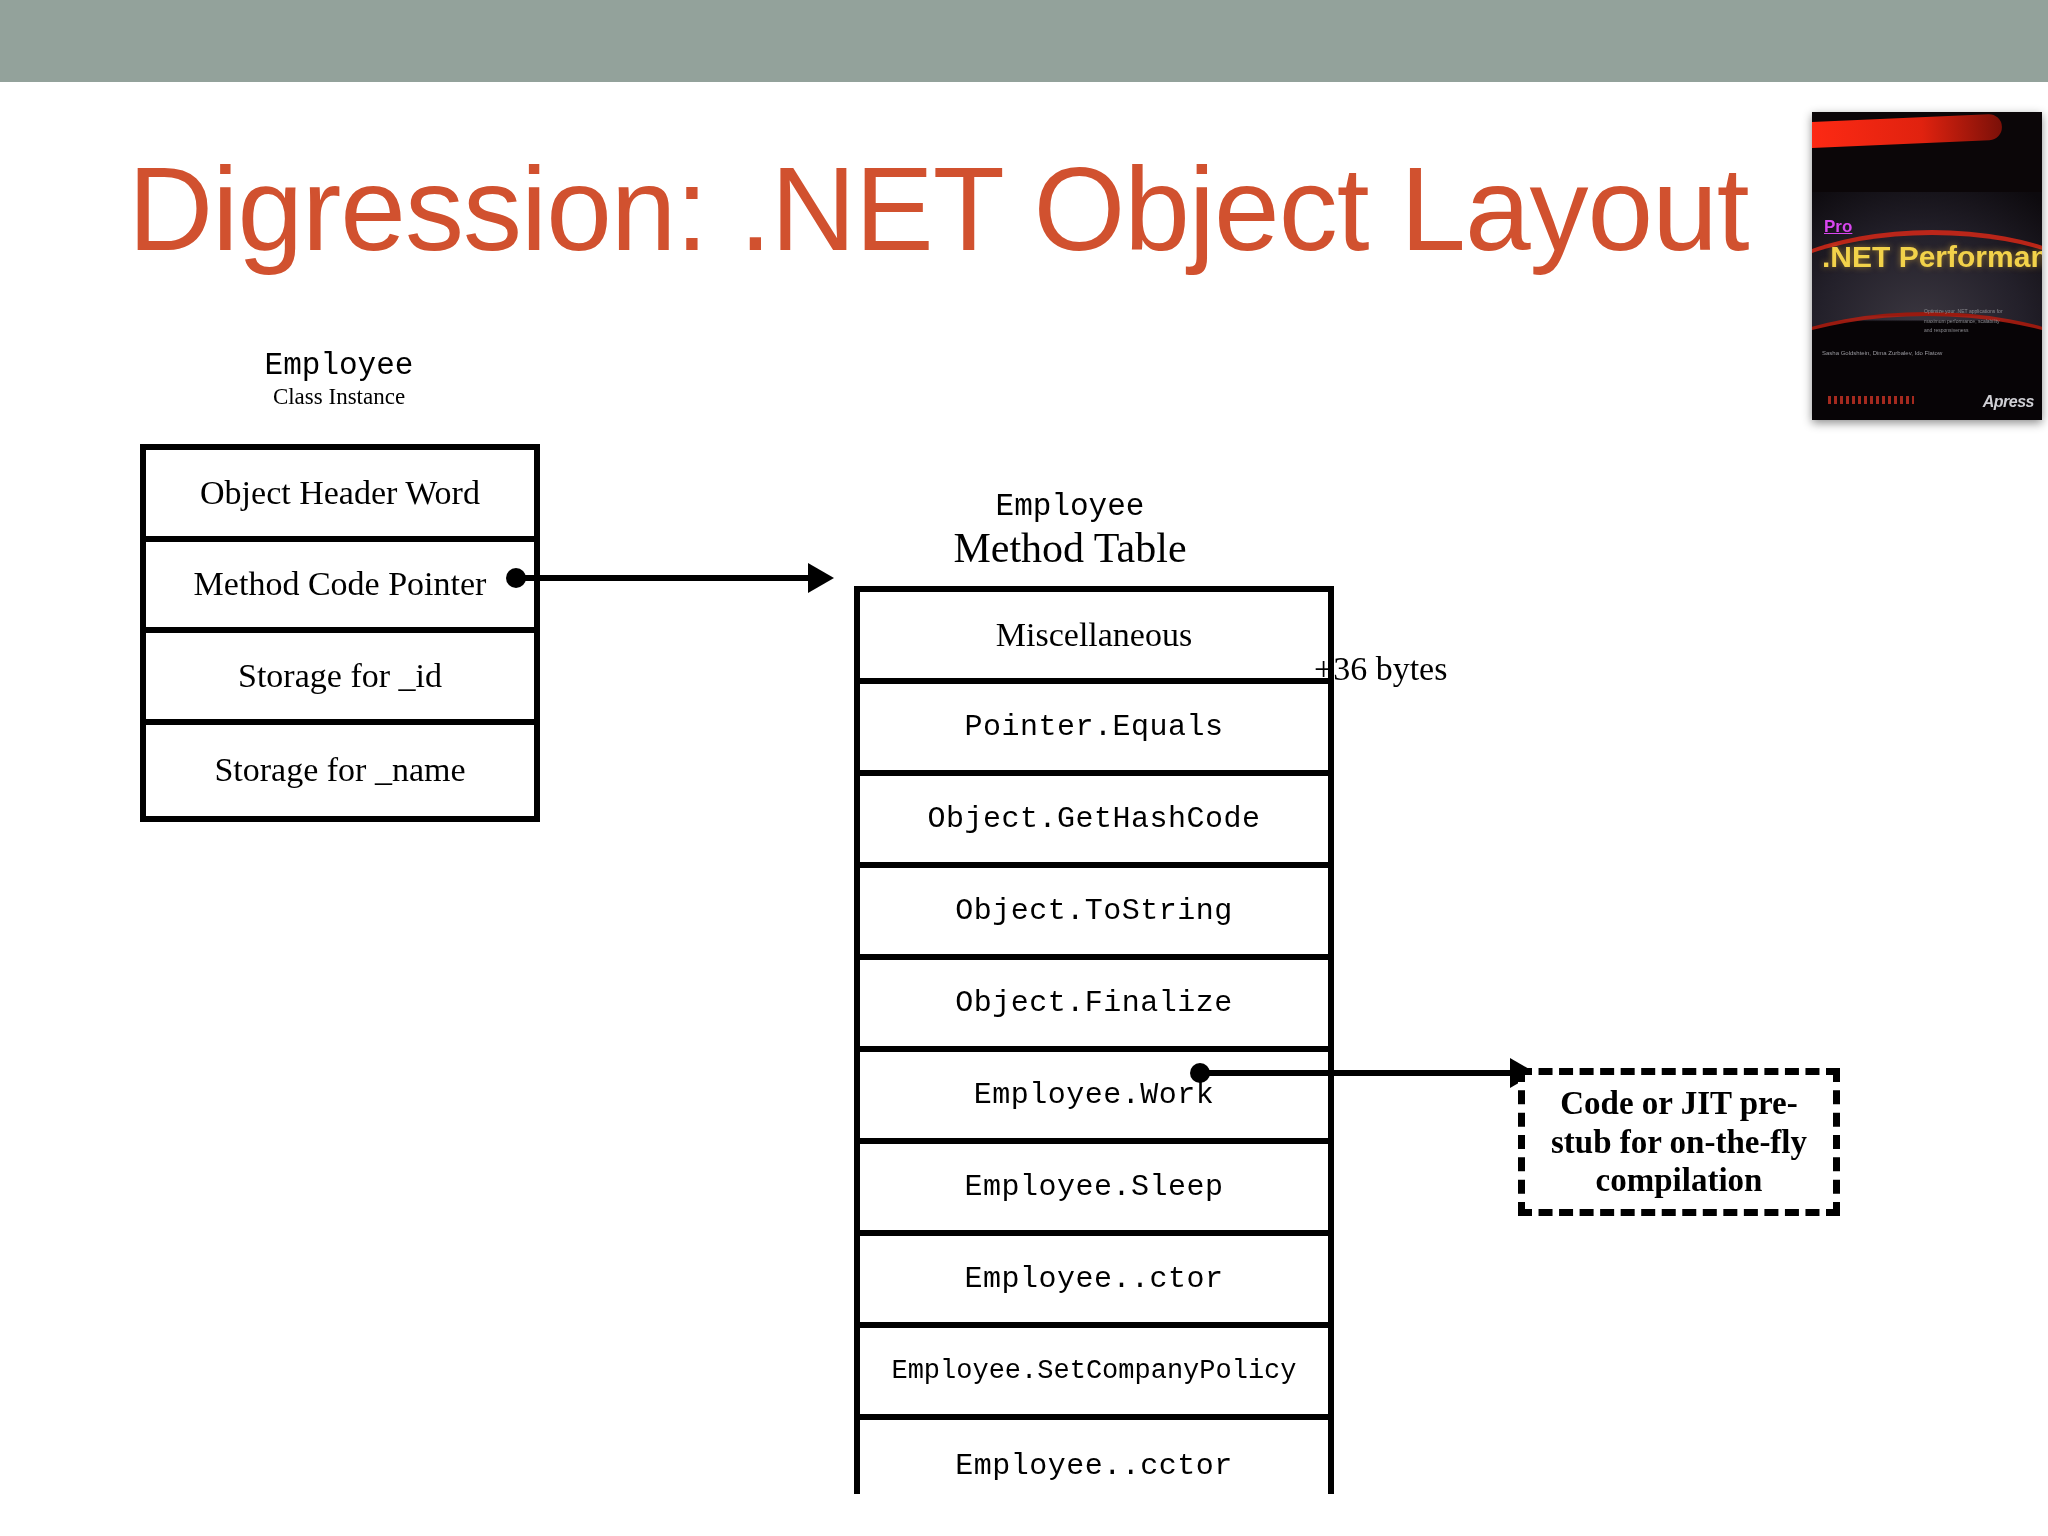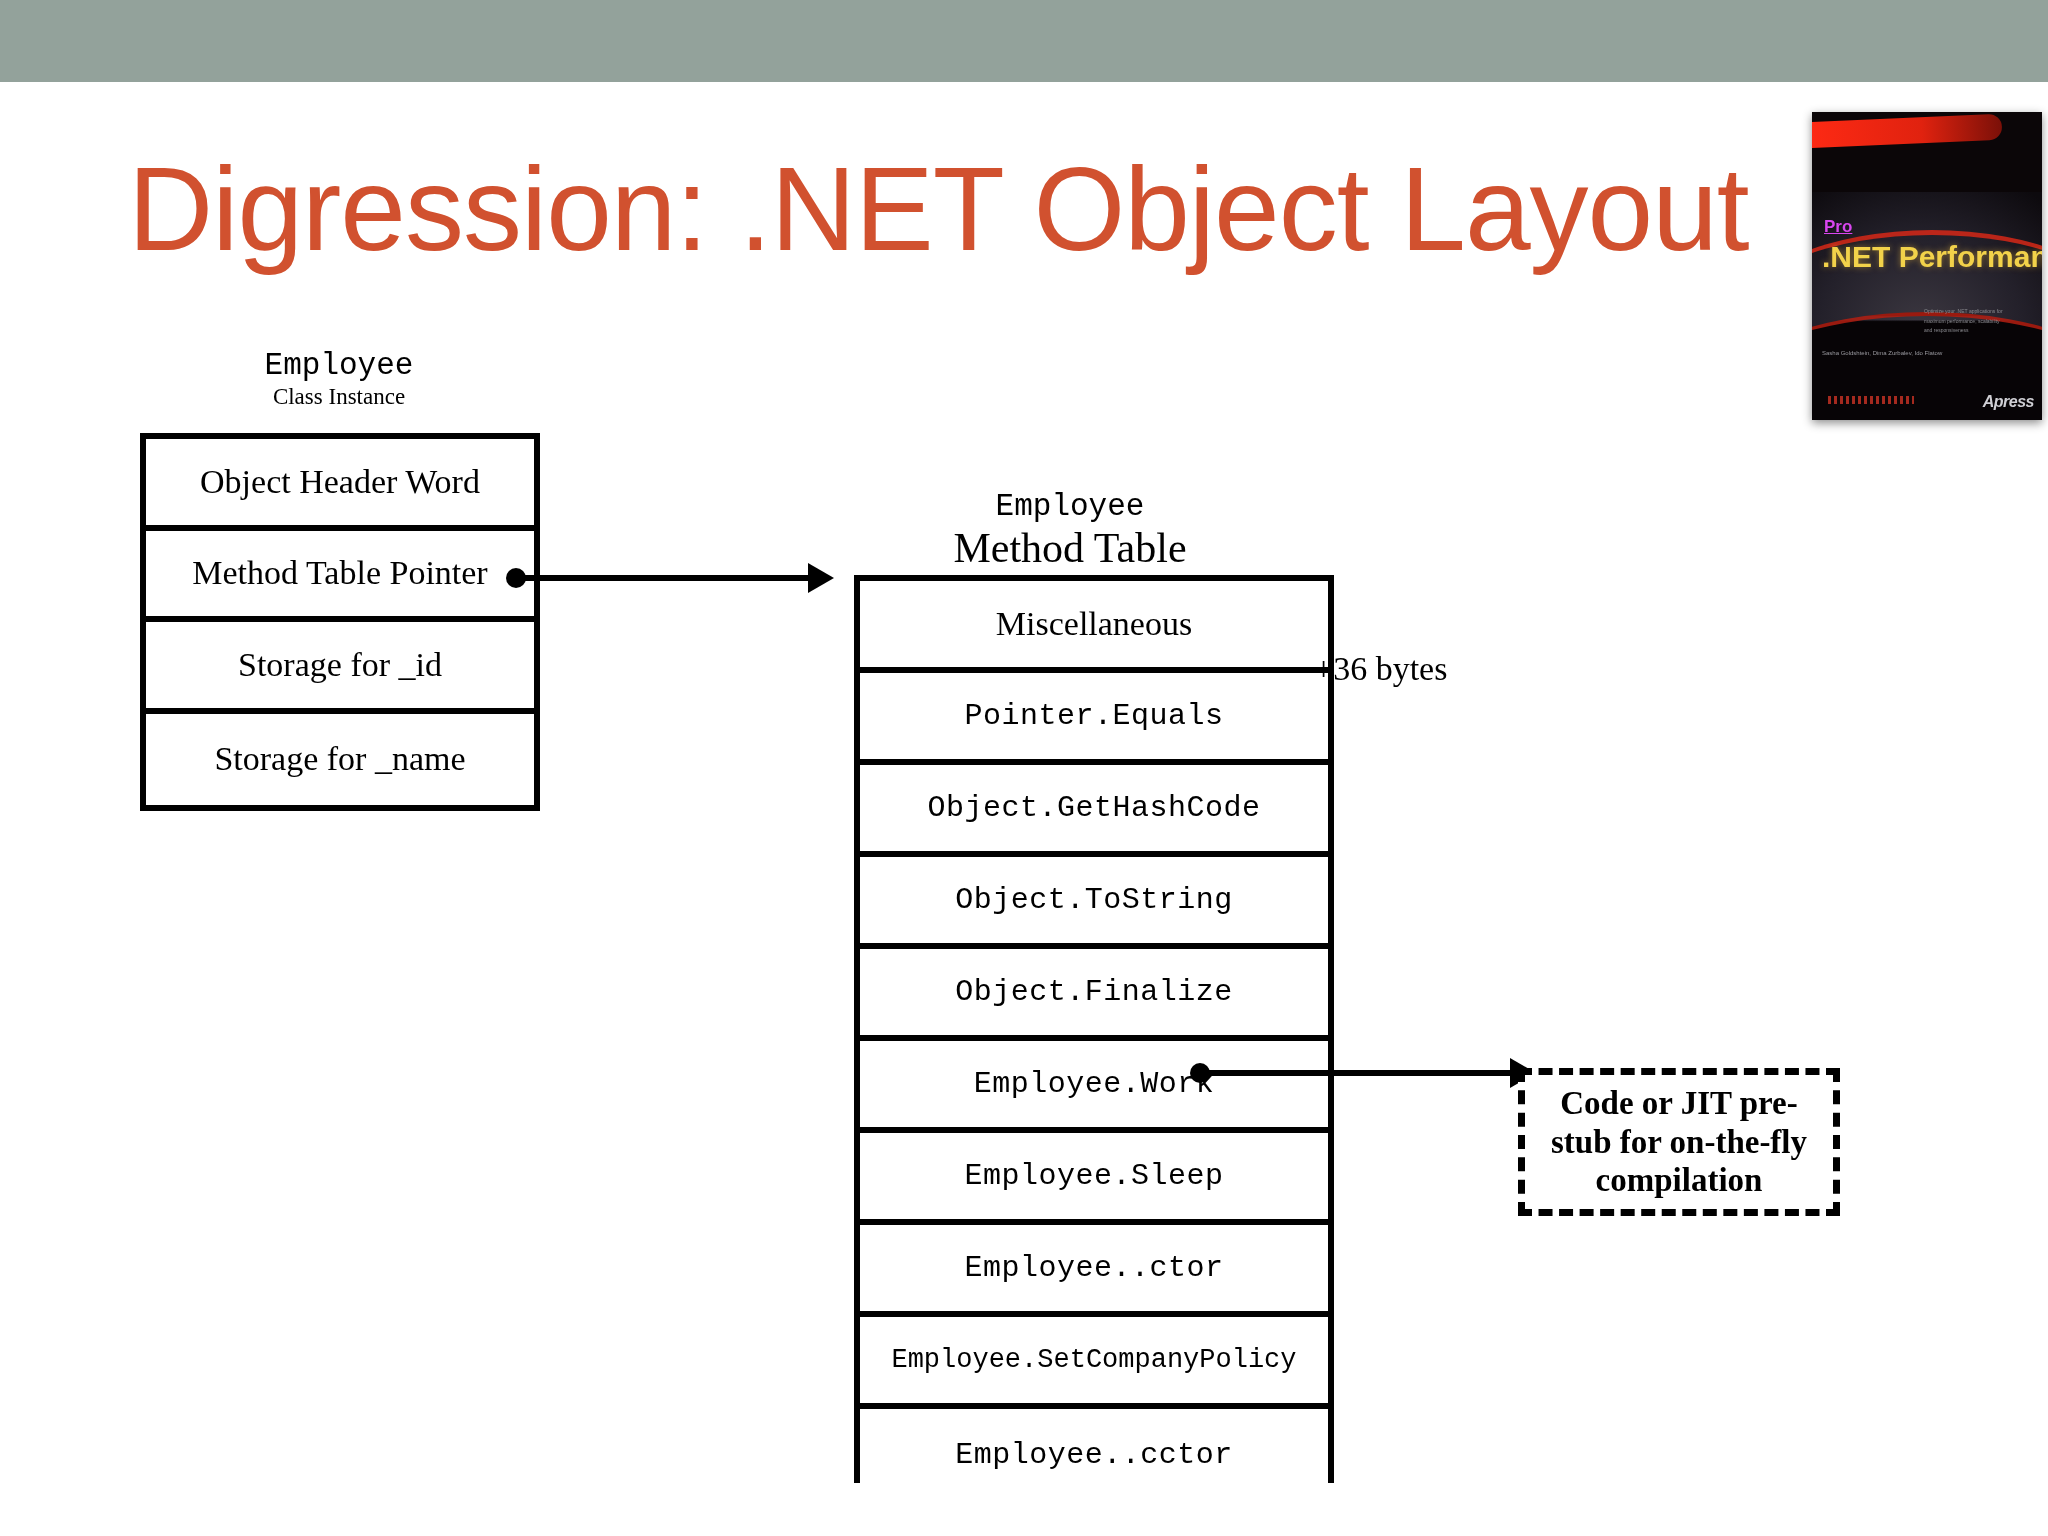--- a/index.html
+++ b/index.html
@@ -142,20 +142,21 @@
     text-align: center;
     color: #000000;
     line-height: 1.12;
   }
 
   .dg-box {
     position: absolute;
     box-sizing: border-box;
     border: 6px solid #000000;
     background: #eab308;
+    margin-top: 11px;
   }
   .dg-row {
     position: relative;
     box-sizing: border-box;
     width: 100%;
     display: flex;
     align-items: center;
     justify-content: center;
     text-align: center;
     color: #000000;
@@ -303,21 +304,21 @@
     <div class="bc-apress">Apress</div>
   </div>
 
   <div id="inst-caption" class="dg-caption">
     <span class="l1">Employee</span>
     <span class="l2">Class Instance</span>
   </div>
 
   <div id="instance-box" class="dg-box">
     <div class="dg-row">Object Header Word</div>
-    <div class="dg-row">Method Table Pointer</div>
+    <div class="dg-row">Method Code Pointer</div>
     <div class="dg-row">Storage for _id</div>
     <div class="dg-row">Storage for _name</div>
   </div>
 
   <div id="conn1-dot" class="conn-dot"></div>
   <div id="conn1-line" class="conn-line"></div>
   <div id="conn1-head" class="conn-head"></div>
 
   <div id="mt-caption" class="dg-caption">
     <span class="l1">Employee</span>

